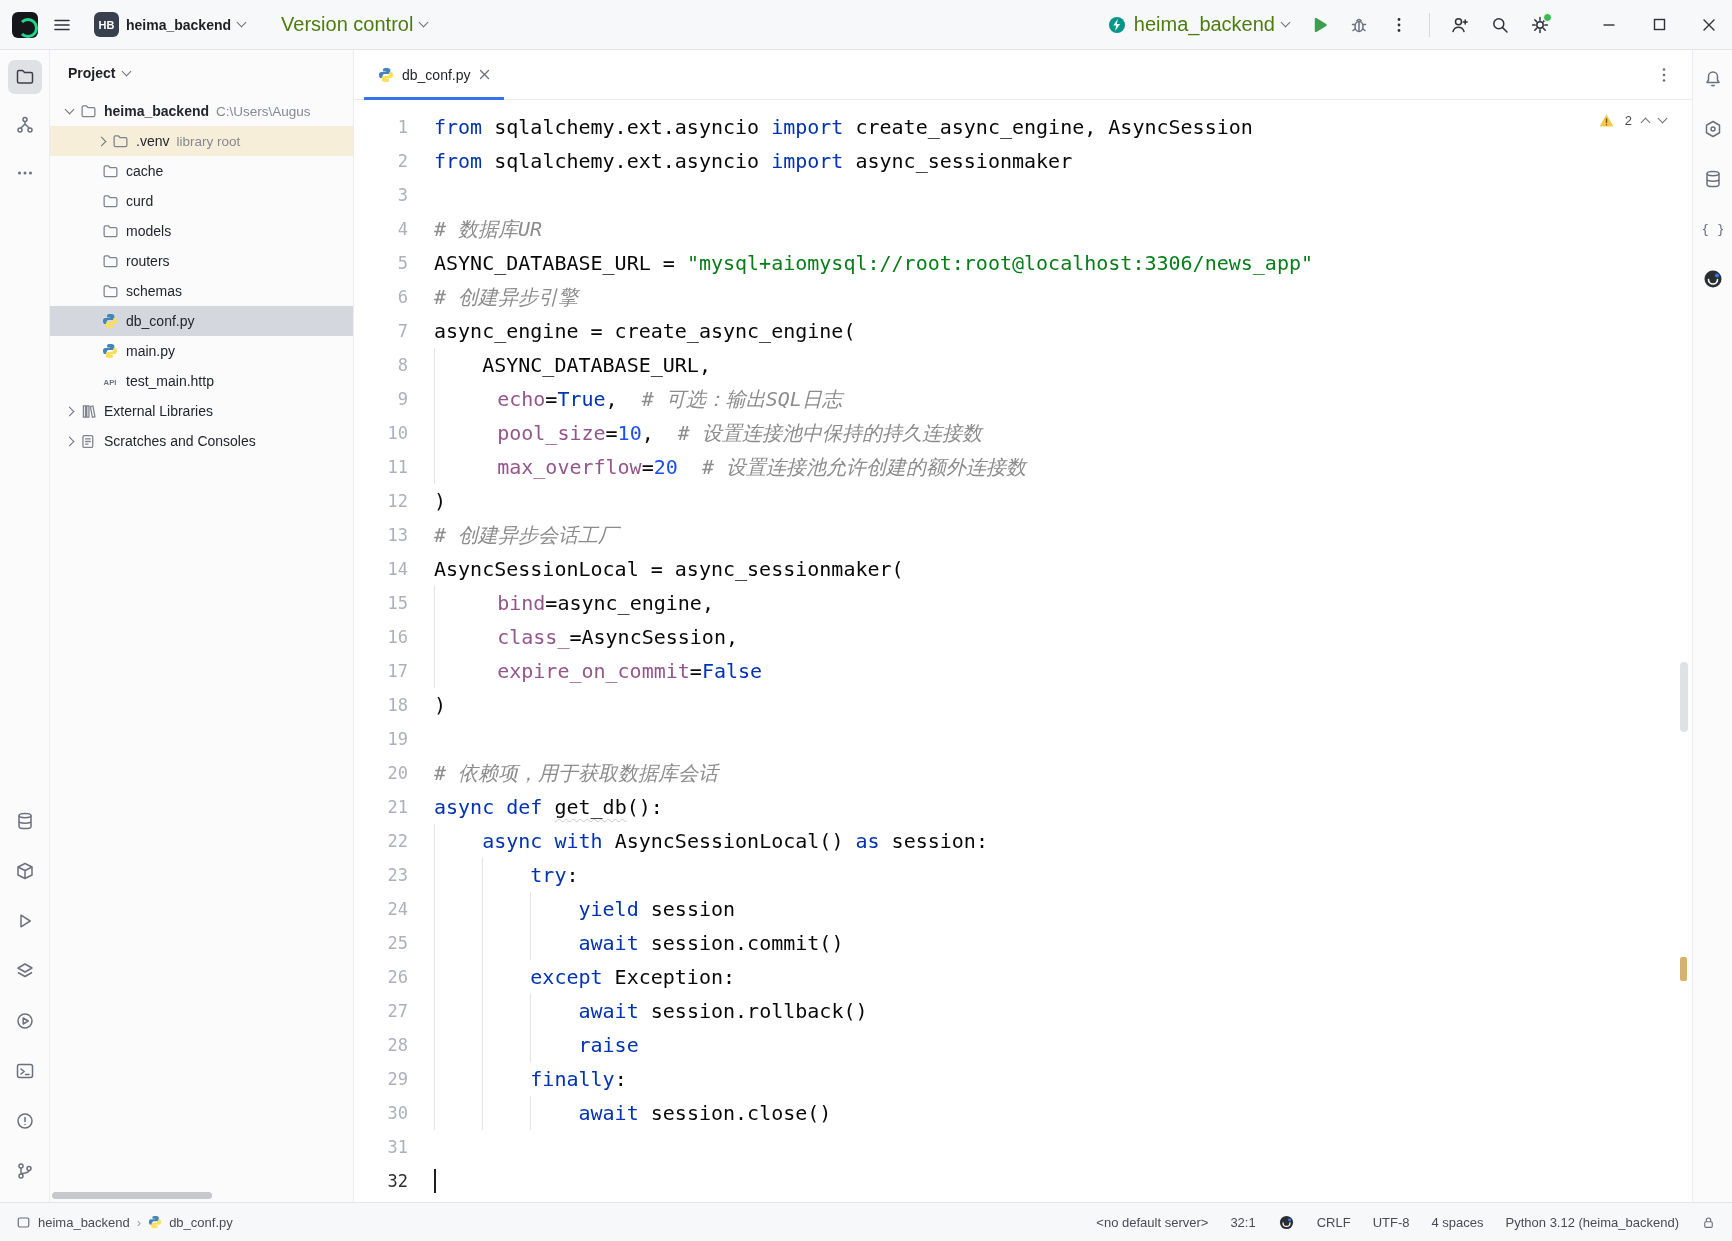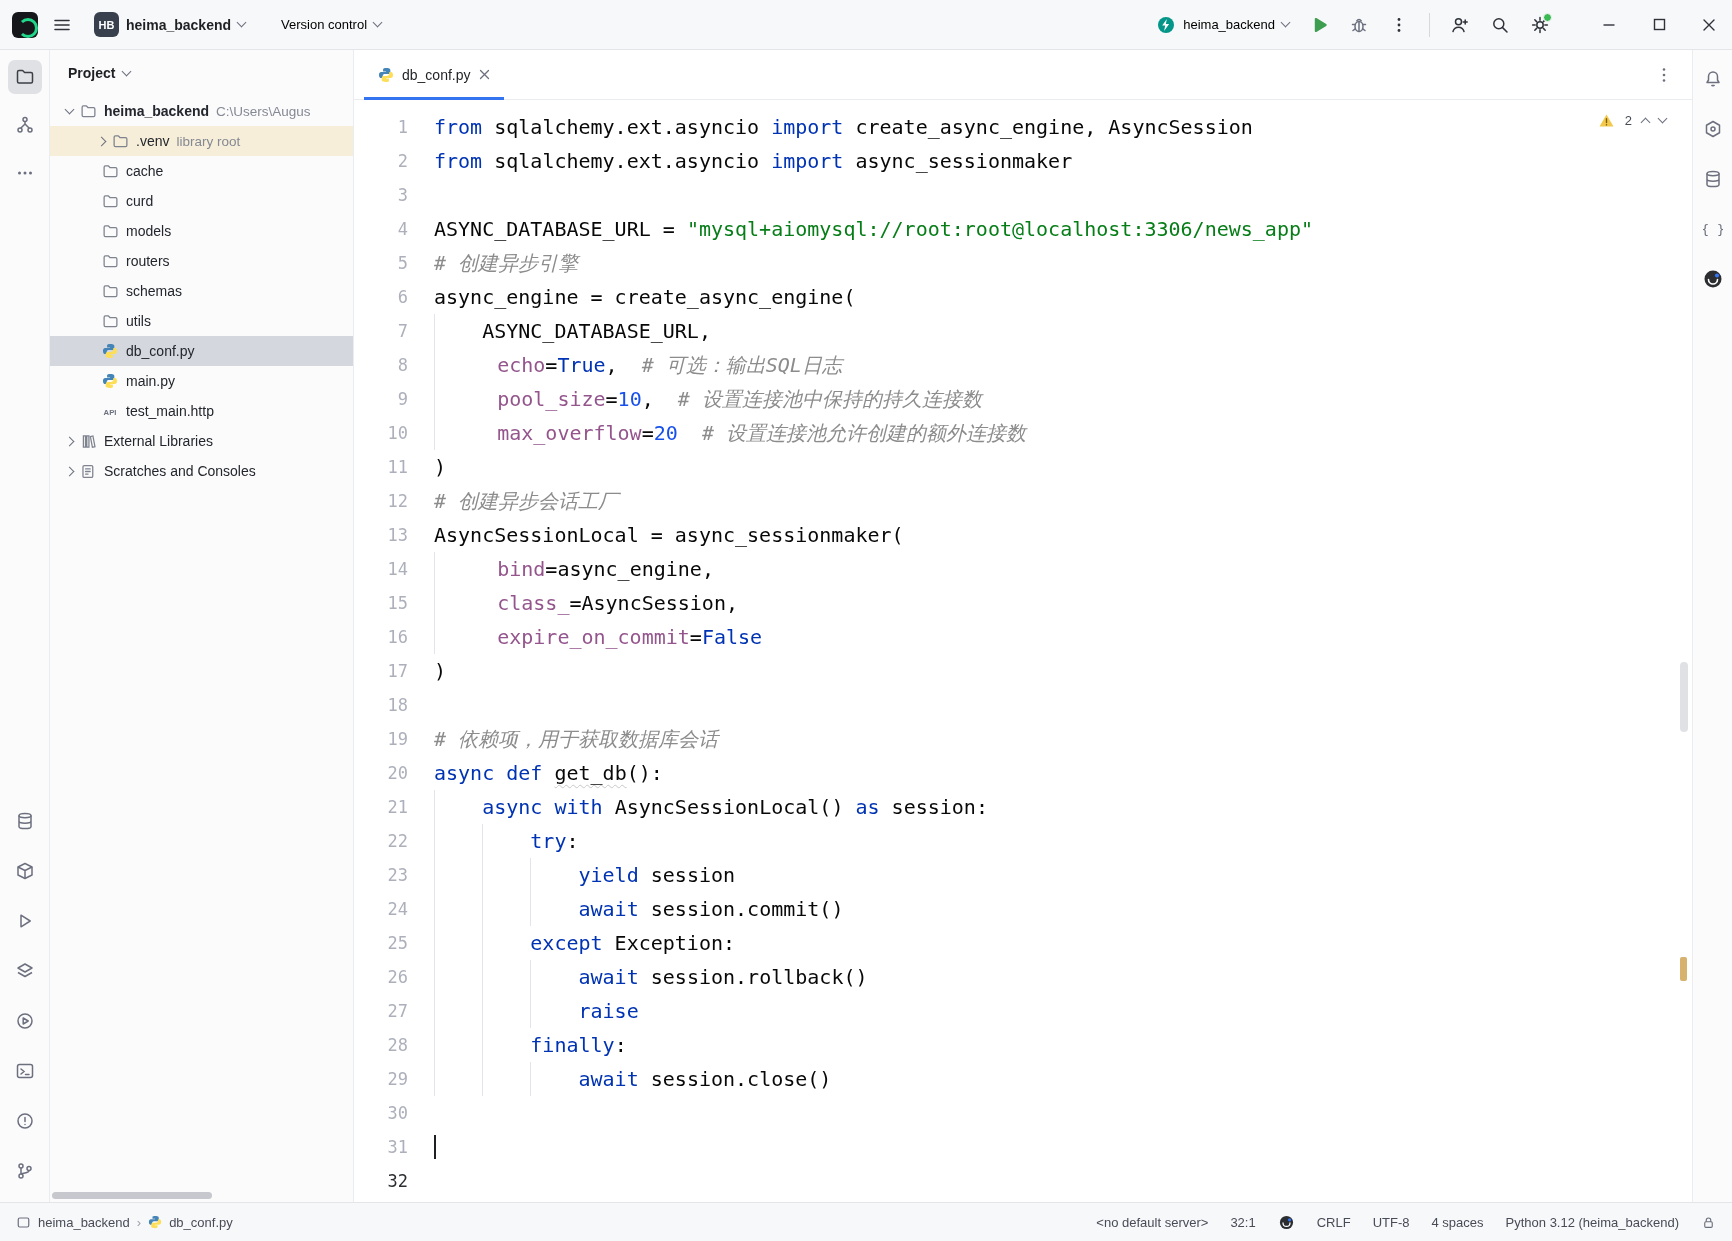--- a/index.html
+++ b/index.html
@@ -12,21 +12,21 @@
   .titlebar { height:50px; flex:0 0 50px; background:#F7F8FA; border-bottom:1px solid #E3E5E8;
               display:flex; align-items:center; padding-left:12px; }
   .tb-group { display:flex; align-items:center; gap:6px; }
   .tb-btn { display:flex; align-items:center; gap:7px; padding:5px 8px; border-radius:6px; cursor:default; }
   .pc-logo { width:26px; height:26px; border-radius:6px; background:#15171A; position:relative; }
   .pc-logo::after { content:""; position:absolute; left:6px; top:6px; width:14px; height:14px;
                     border-radius:50%; border:3px solid #21D789; border-left-color:transparent; }
   .hb-badge { width:25px; height:25px; border-radius:6px; background:#39404D; color:#fff;
               font-size:11px; font-weight:bold; display:flex; align-items:center; justify-content:center; }
   .tb-label { font-size:14px; color:#1F2023; font-weight:600; }
-  .tb-label2 { font-size:13px; color:#000000; }
+  .tb-label2 { font-size:20px; color:#4d7c0f; }
   .chev { display:inline-block; width:7px; height:7px; border-right:1.6px solid #6C707E;
           border-bottom:1.6px solid #6C707E; transform:rotate(45deg); margin-top:-4px; }
   .chev.right { transform:rotate(-45deg); margin-top:0; }
   .tb-spacer { flex:1; }
   .tb-right { display:flex; align-items:center; gap:4px; }
   .icon-btn { width:36px; height:34px; display:flex; align-items:center; justify-content:center;
               border-radius:6px; position:relative; }
   .tb-divider { width:1px; height:24px; background:#D6D8DE; margin:0 8px; }
   .gear-dot::after { content:""; position:absolute; top:5px; right:6px; width:7px; height:7px;
                      border-radius:50%; background:#3BBA54; border:1.5px solid #F7F8FA; }
@@ -339,29 +339,20 @@
             <span class="tree-label">routers</span>
           </div>
           <div class="tree-row" style="padding-left: 32px; text-align: right;">
             <span class="chev-box"></span>
             <span class="tree-icon">
               <svg width="17" height="17" viewBox="0 0 20 20" fill="none" stroke="#7F838E" stroke-width="1.5" stroke-linejoin="round">
                 <path d="M2.5 5A1.5 1.5 0 0 1 4 3.5h3.6L9.6 5.5H16A1.5 1.5 0 0 1 17.5 7v7.5A1.5 1.5 0 0 1 16 16H4a1.5 1.5 0 0 1-1.5-1.5z"></path>
               </svg>
             </span>
             <span class="tree-label">schemas</span>
-          </div>
-          <div class="tree-row" style="padding-left: 32px;">
-            <span class="chev-box"></span>
-            <span class="tree-icon">
-              <svg width="17" height="17" viewBox="0 0 20 20" fill="none" stroke="#7F838E" stroke-width="1.5" stroke-linejoin="round">
-                <path d="M2.5 5A1.5 1.5 0 0 1 4 3.5h3.6L9.6 5.5H16A1.5 1.5 0 0 1 17.5 7v7.5A1.5 1.5 0 0 1 16 16H4a1.5 1.5 0 0 1-1.5-1.5z"></path>
-              </svg>
-            </span>
-            <span class="tree-label">utils</span>
           </div>
           <div class="tree-row selected" style="padding-left: 32px;">
             <span class="chev-box"></span>
             <span class="tree-icon">
               <svg width="16" height="16" viewBox="0 0 16 16">
                 <path fill="#4584b6" d="M7.9 1c-3 0-2.8 1.3-2.8 1.3v2.1h2.9v.5H3.6S1 4.6 1 7.9 3.3 11 3.3 11h1.4V9.4s-.1-2.3 2.2-2.3h3.3s2.1.1 2.1-2V2.9S12.7 1 7.9 1z"></path>
                 <path fill="#ffde57" d="M8.1 15c3 0 2.8-1.3 2.8-1.3v-2.1H8v-.5h4.4S15 11.4 15 8.1 12.7 5 12.7 5h-1.4v1.6s.1 2.3-2.2 2.3H5.8s-2.1-.1-2.1 2v2.2S3.3 15 8.1 15z"></path>
               </svg>
             </span>
             <span class="tree-label">db_conf.py</span>
@@ -470,20 +461,21 @@
             <div class="ln">28</div>
             <div class="ln">29</div>
             <div class="ln">30</div>
             <div class="ln">31</div>
             <div class="ln current">32</div>
           </div>
         <div class="code-col">
             <div class="code-line"><span class="tk-k">from</span><span class="tk-p"> sqlalchemy.ext.asyncio </span><span class="tk-k">import</span><span class="tk-p"> create_async_engine, AsyncSession</span></div>
             <div class="code-line"><span class="tk-k">from</span><span class="tk-p"> sqlalchemy.ext.asyncio </span><span class="tk-k">import</span><span class="tk-p"> async_sessionmaker</span></div>
             <div class="code-line"></div>
+            <div class="code-line"><span class="tk-c"># 数据库UR</span></div>
             <div class="code-line"><span class="tk-p">ASYNC_DATABASE_URL = </span><span class="tk-s">"mysql+aiomysql://root:root@localhost:3306/news_app"</span></div>
             <div class="code-line"><span class="tk-c"># 创建异步引擎</span></div>
             <div class="code-line"><span class="tk-p">async_engine = create_async_engine(</span></div>
             <div class="code-line"><span class="guide" style="left: 0ch;"></span><span class="tk-p">    ASYNC_DATABASE_URL,</span></div>
             <div class="code-line"><span class="guide" style="left: 0ch;"></span><span class="tk-p">    </span><span class="tk-a">echo</span><span class="tk-p">=</span><span class="tk-k">True</span><span class="tk-p">,  </span><span class="tk-c"># 可选：输出SQL日志</span></div>
             <div class="code-line"><span class="guide" style="left: 0ch;"></span><span class="tk-p">    </span><span class="tk-a">pool_size</span><span class="tk-p">=</span><span class="tk-n">10</span><span class="tk-p">,  </span><span class="tk-c"># 设置连接池中保持的持久连接数</span></div>
             <div class="code-line"><span class="guide" style="left: 0ch;"></span><span class="tk-p">    </span><span class="tk-a">max_overflow</span><span class="tk-p">=</span><span class="tk-n">20</span><span class="tk-p">  </span><span class="tk-c"># 设置连接池允许创建的额外连接数</span></div>
             <div class="code-line"><span class="tk-p">)</span></div>
             <div class="code-line"><span class="tk-c"># 创建异步会话工厂</span></div>
             <div class="code-line"><span class="tk-p">AsyncSessionLocal = async_sessionmaker(</span></div>

